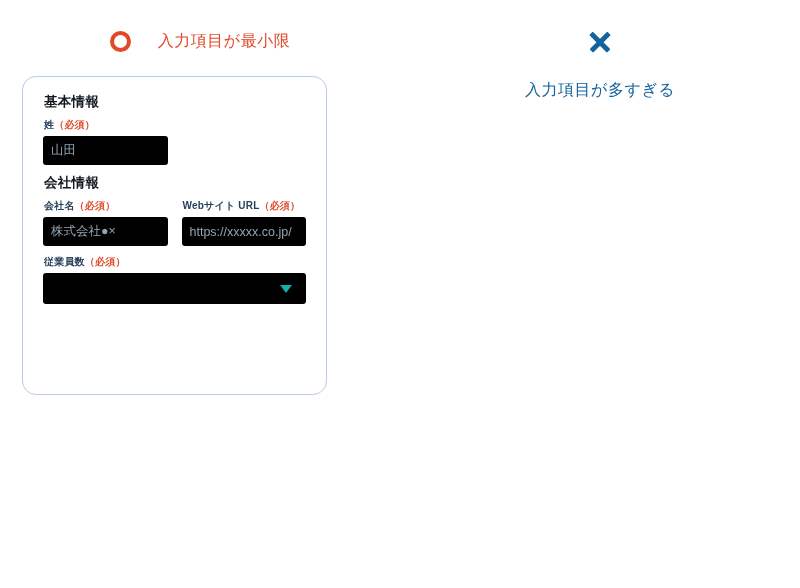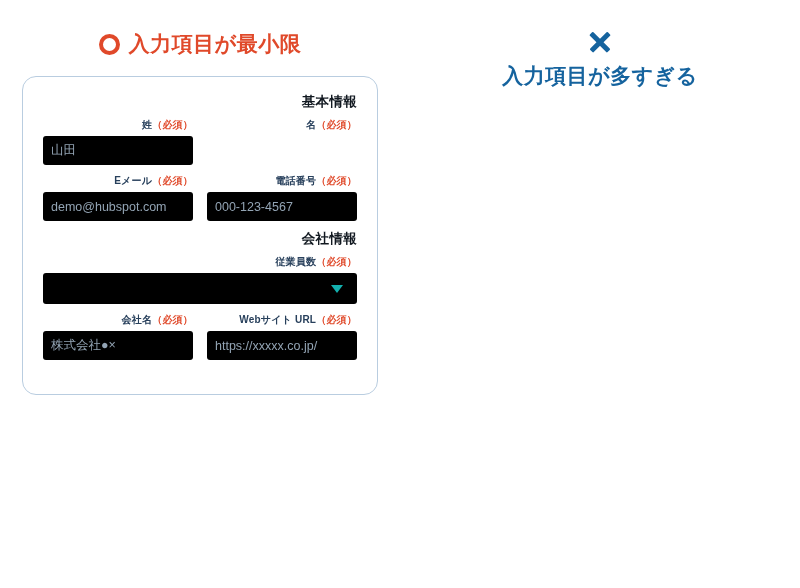--- a/index.html
+++ b/index.html
@@ -9,22 +9,22 @@
     font-family:"Liberation Sans","DejaVu Sans",sans-serif;
     overflow:hidden;
     position:relative;
   }
   .panel{ position:absolute; top:0; height:588px; }
   #panel-left{ left:0; width:400px; }
   #panel-right{ left:400px; width:400px; }
 
   .heading{
     position:absolute; top:30px; left:0; width:400px;
-    display:flex; align-items:center; justify-content:center; gap:9px;
-    font-size:21px; font-weight:bold; letter-spacing:.5px;
+    display:flex; align-items:center; justify-content:center; gap:27px;
+    font-size:16px; font-weight:normal; letter-spacing:.5px;
   }
   .heading.good{ color:#e0492a; }
   .heading.bad{ color:#15639e;flex-direction:column; }
 
   .icon-circle{
     width:21px;height:21px;border-radius:50%;
     border:4.5px solid #e0492a; box-sizing:border-box;
     flex:0 0 auto; margin-top:1px;
   }
   .icon-cross{
@@ -38,21 +38,21 @@
   .icon-cross::after{ transform:translate(-50%,-50%) rotate(-45deg); }
 
   .card{
     position:absolute;
     background:#ffffff;
     border:1.5px solid #b9cde0;
     border-radius:14px;
     box-sizing:border-box;
     padding:16px 20px 18px 20px;
   }
-  #card-left{ left:22px; top:76px; width:356px; height:319px;text-align:right; }
+  #card-left{ left:22px; top:76px; width:305px; height:319px; }
 
   .section-title{
     font-size:13.5px; font-weight:bold; color:#111820;
     margin:0 0 7px 1px; letter-spacing:.3px;
   }
   .section-title.second{ }
 
   .row{ display:flex; gap:14px; }
   .field{ margin-bottom:9px; }
   .field.half{ width:calc(50% - 7px); }
@@ -96,57 +96,42 @@
   <div class="card" id="card-left">
       <div class="section-title">基本情報</div>
       <div class="row">
         <div class="field half">
           <div class="lbl"><span>姓</span><span class="req">（必須）</span></div>
           <div class="input">
             <span>山田</span>
           </div>
         </div>
         <div class="field half">
-          <div class="lbl"><span>名</span><span class="req">（必須）</span></div>
-        </div>
-      </div>
-      <div class="row">
-        <div class="field half">
-          <div class="lbl"><span>Eメール</span><span class="req">（必須）</span></div>
-          <div class="input">
-            <span>demo@hubspot.com</span>
-          </div>
-        </div>
-        <div class="field half">
-          <div class="lbl"><span>電話番号</span><span class="req">（必須）</span></div>
-          <div class="input">
-            <span>000-123-4567</span>
-          </div>
         </div>
       </div>
       <div class="section-title second">会社情報</div>
-      <div class="row">
-        <div class="field full">
-          <div class="lbl"><span>従業員数</span><span class="req">（必須）</span></div>
-          <div class="input select tall">
-            <span class="caret"></span>
-          </div>
-        </div>
-      </div>
       <div class="row">
         <div class="field half">
           <div class="lbl"><span>会社名</span><span class="req">（必須）</span></div>
           <div class="input">
             <span>株式会社●×</span>
           </div>
         </div>
         <div class="field half">
           <div class="lbl"><span>Webサイト URL</span><span class="req">（必須）</span></div>
           <div class="input">
             <span>https://xxxxx.co.jp/</span>
+          </div>
+        </div>
+      </div>
+      <div class="row">
+        <div class="field full">
+          <div class="lbl"><span>従業員数</span><span class="req">（必須）</span></div>
+          <div class="input select tall">
+            <span class="caret"></span>
           </div>
         </div>
       </div>
     </div>
 </div>
 
 <div class="panel" id="panel-right">
   <div class="heading bad">
     <span class="icon-cross"></span>
     <span>入力項目が多すぎる</span>

